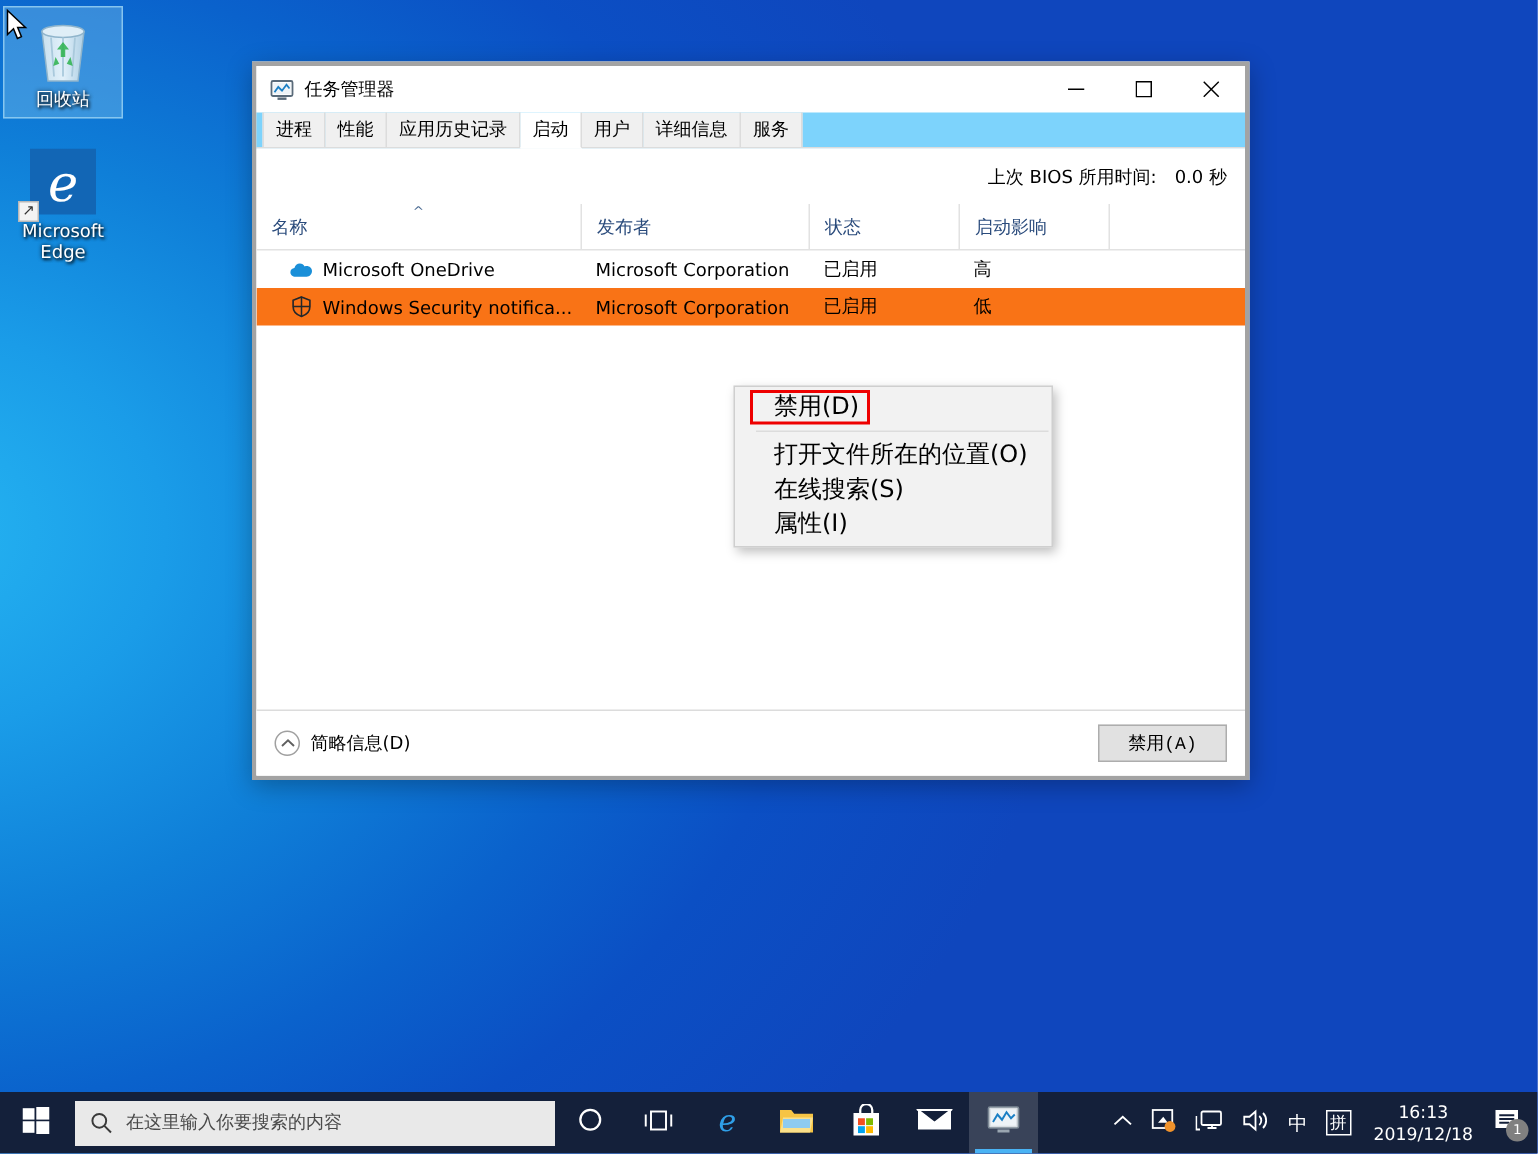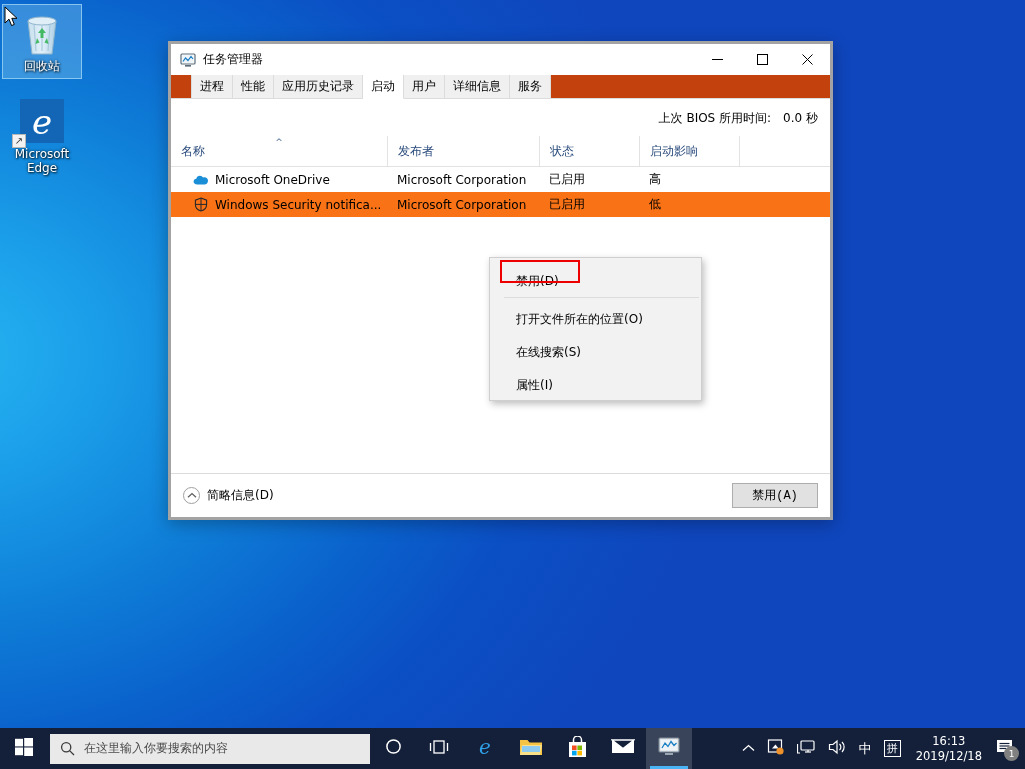--- a/index.html
+++ b/index.html
@@ -63,22 +63,22 @@
     width: 45px; height: 31px; display: flex;
     align-items: center; justify-content: center;
     background: transparent; border: none; cursor: default;
   }
 
   .menubar { height: 24px; display: flex; align-items: center; padding-left: 10px; flex: none; }
   .menu-item { font-size: 12px; color: #000; padding: 2px 7px; cursor: default; }
 
   .tabstrip {
     height: 24px; display: flex; align-items: center;
-    background: #c2410c; border-bottom: 1px solid #dcdcdc;
-    padding-left: 20px; flex: none;
+    background: #7dd3fc; border-bottom: 1px solid #dcdcdc;
+    padding-left: 4px; flex: none;
   }
   .tab {
     font-size: 12px; color: #000; padding: 4px 8px 5px;
     border-right: 1px solid #dcdcdc; cursor: default;
     line-height: 14px; background: #f0f0f0;
   }
   .tab:first-child { border-left: 1px solid #dcdcdc; }
   .tab.active { background: #ffffff; border-bottom: 1px solid #ffffff; margin-bottom: -1px; }
 
   .content { flex: 1; display: flex; flex-direction: column; background: #fff; position: relative; }
@@ -143,21 +143,21 @@
   .ctx-menu {
     position: absolute; left: 489px; top: 257px;
     width: 213px; background: #f2f2f2;
     border: 1px solid #cfcfcf;
     box-shadow: 2px 3px 7px rgba(0,0,0,0.26);
     padding: 2px 0 3px;
     z-index: 30;
   }
   .ctx-item {
     height: 23px; display: flex; align-items: center;
-    padding-left: 26px; font-size: 12px; color: #000; cursor: default; margin-top: 10px;
+    padding-left: 26px; font-size: 16px; color: #000; cursor: default;
   }
   .ctx-sep { height: 1px; background: #dcdcdc; margin: 4px 2px 4px 14px; }
   .ctx-highlight {
     position: absolute; left: 10px; top: 2px;
     width: 80px; height: 23px;
     border: 2px solid #ee0000; pointer-events: none; z-index: 2;
   }
 
   
   .taskbar {

